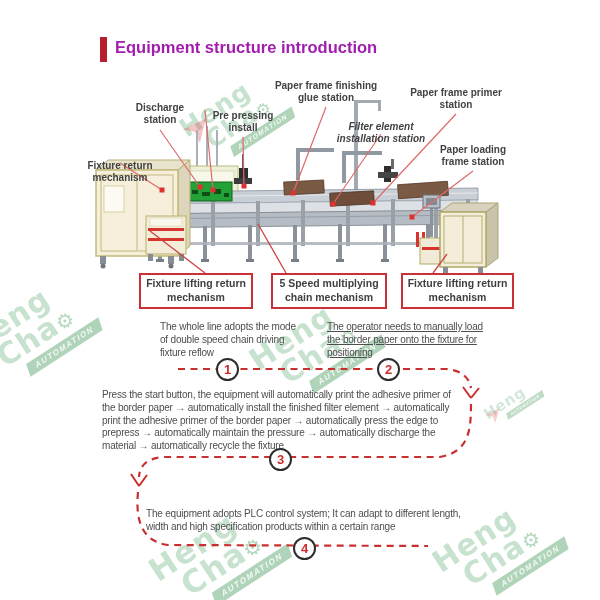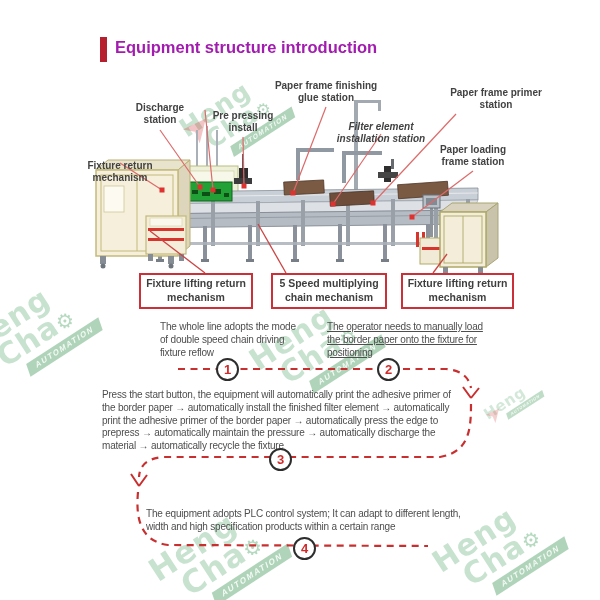--- a/index.html
+++ b/index.html
@@ -25,21 +25,21 @@
 
   
   .callout{position:absolute;font-size:10px;font-weight:bold;color:#424242;
       text-align:center;line-height:1.22;}
   .co-0{left:70px; top:140px;width:100px;margin-top:20px;}
   .co-1{left:125px;top:102px;width:70px;}
   .co-2{left:150px;top:83px; width:110px;}
   .co-3{left:203px;top:110px;width:80px;}
   .co-4{left:270px;top:80px; width:112px;}
   .co-5{left:325px;top:121px;width:112px;font-style:italic;}
-  .co-6{left:410px;top:87px; width:92px;margin-left:40px;}
+  .co-6{left:410px;top:87px; width:92px;}
   .co-7{left:425px;top:144px;width:96px;}
 
   
   .mbox{position:absolute;top:273px;height:30px;border:2px solid #cb3038;background:#fff;
       font-size:10.5px;font-weight:bold;color:#3f3f3f;text-align:center;line-height:1.3;
       display:flex;align-items:center;justify-content:center;padding:1px 2px;margin-left:28px;}
   .mb-0{left:111px;width:106px;}
   .mb-1{left:243px;width:108px;}
   .mb-2{left:373px;width:105px;}
 

